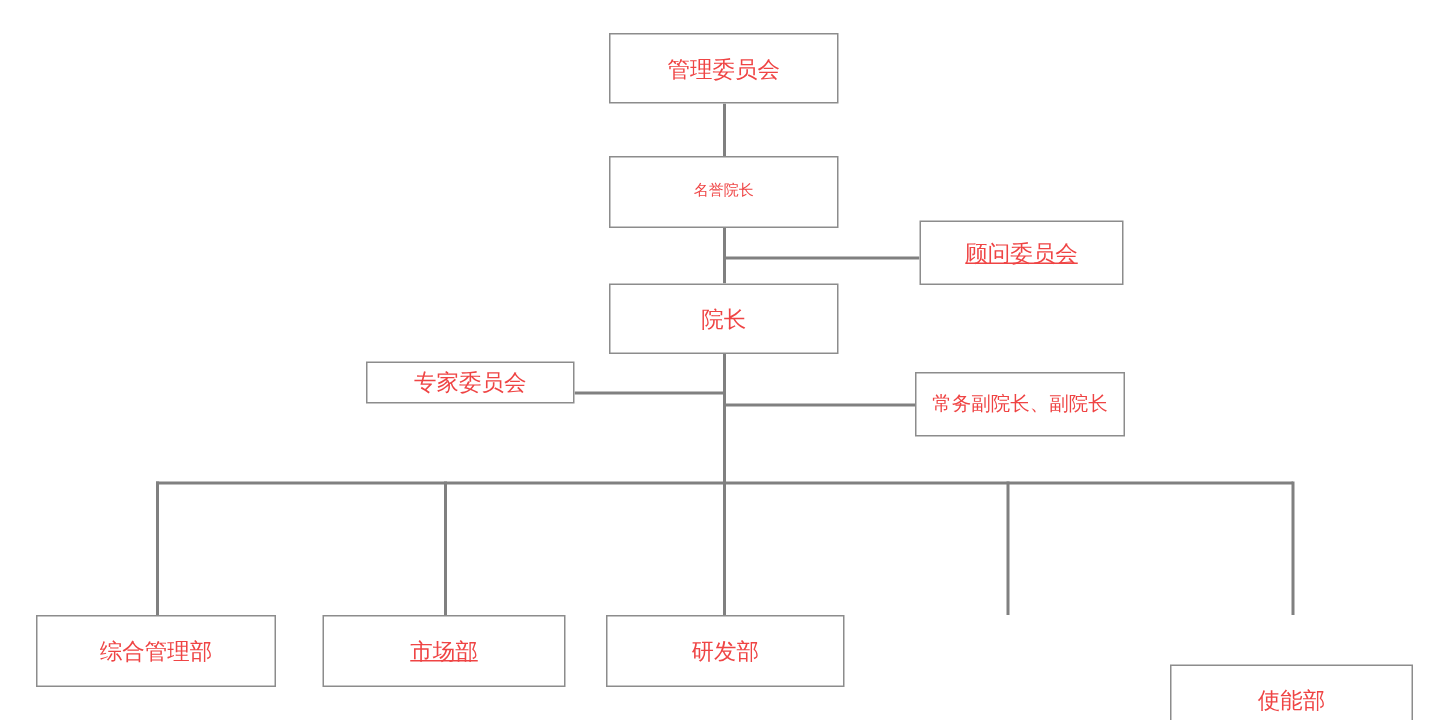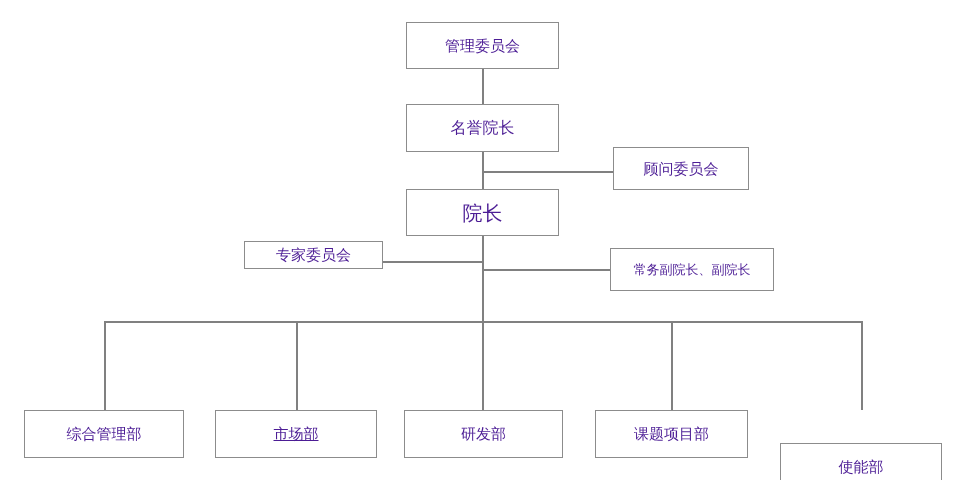--- a/index.html
+++ b/index.html
@@ -20,58 +20,59 @@
   }
   .node {
     position: absolute;
     box-sizing: border-box;
     border: 1.5px solid #8c8c8c;
     background: #ffffff;
     display: flex;
     align-items: center;
     justify-content: center;
     text-align: center;
-    color: #4c1d95;
+    color: #ef4444;
     line-height: 1.2;
     z-index: 3;
   }
   .node-label {
     display: block;
     white-space: nowrap;
   }
   
   .n-committee {
     left: 406px;  top: 22px;
     width: 153px; height: 47px;
     font-size: 15px;
   }
   .n-honorary {
     left: 406px;  top: 104px;
     width: 153px; height: 48px;
-    font-size: 16px;
+    font-size: 10px;
   }
   .n-dean {
     left: 406px;  top: 189px;
     width: 153px; height: 47px;
-    font-size: 20px;
+    font-size: 15px;
   }
   
   .n-advisory {
     left: 613px;  top: 147px;
     width: 136px; height: 43px;
     font-size: 15px;
+    text-decoration: underline;
   }
   .n-expert {
     left: 244px;  top: 241px;
     width: 139px; height: 28px;
     font-size: 15px;
   }
   .n-vicedeans {
     left: 610px;  top: 248px;
-    width: 164px; height: 43px;
+    width: 140px; height: 43px;
     font-size: 13px;
   }
   
   .dept {
     top: 410px;
     height: 48px;
     font-size: 15px;
   }
   .dept-0 { left: 24px;  width: 160px; }
   .dept-1 { left: 215px; width: 162px; text-decoration: underline; }
@@ -158,21 +159,18 @@
   </div>
 
   <div class="node dept dept-1">
     <span class="node-label">市场部</span>
   </div>
 
   <div class="node dept dept-2">
     <span class="node-label">研发部</span>
   </div>
 
-  <div class="node dept dept-3">
-    <span class="node-label">课题项目部</span>
-  </div>
 
   <div class="node dept dept-4">
     <span class="node-label">使能部</span>
   </div>
 
 </div>
 
 </body></html>

